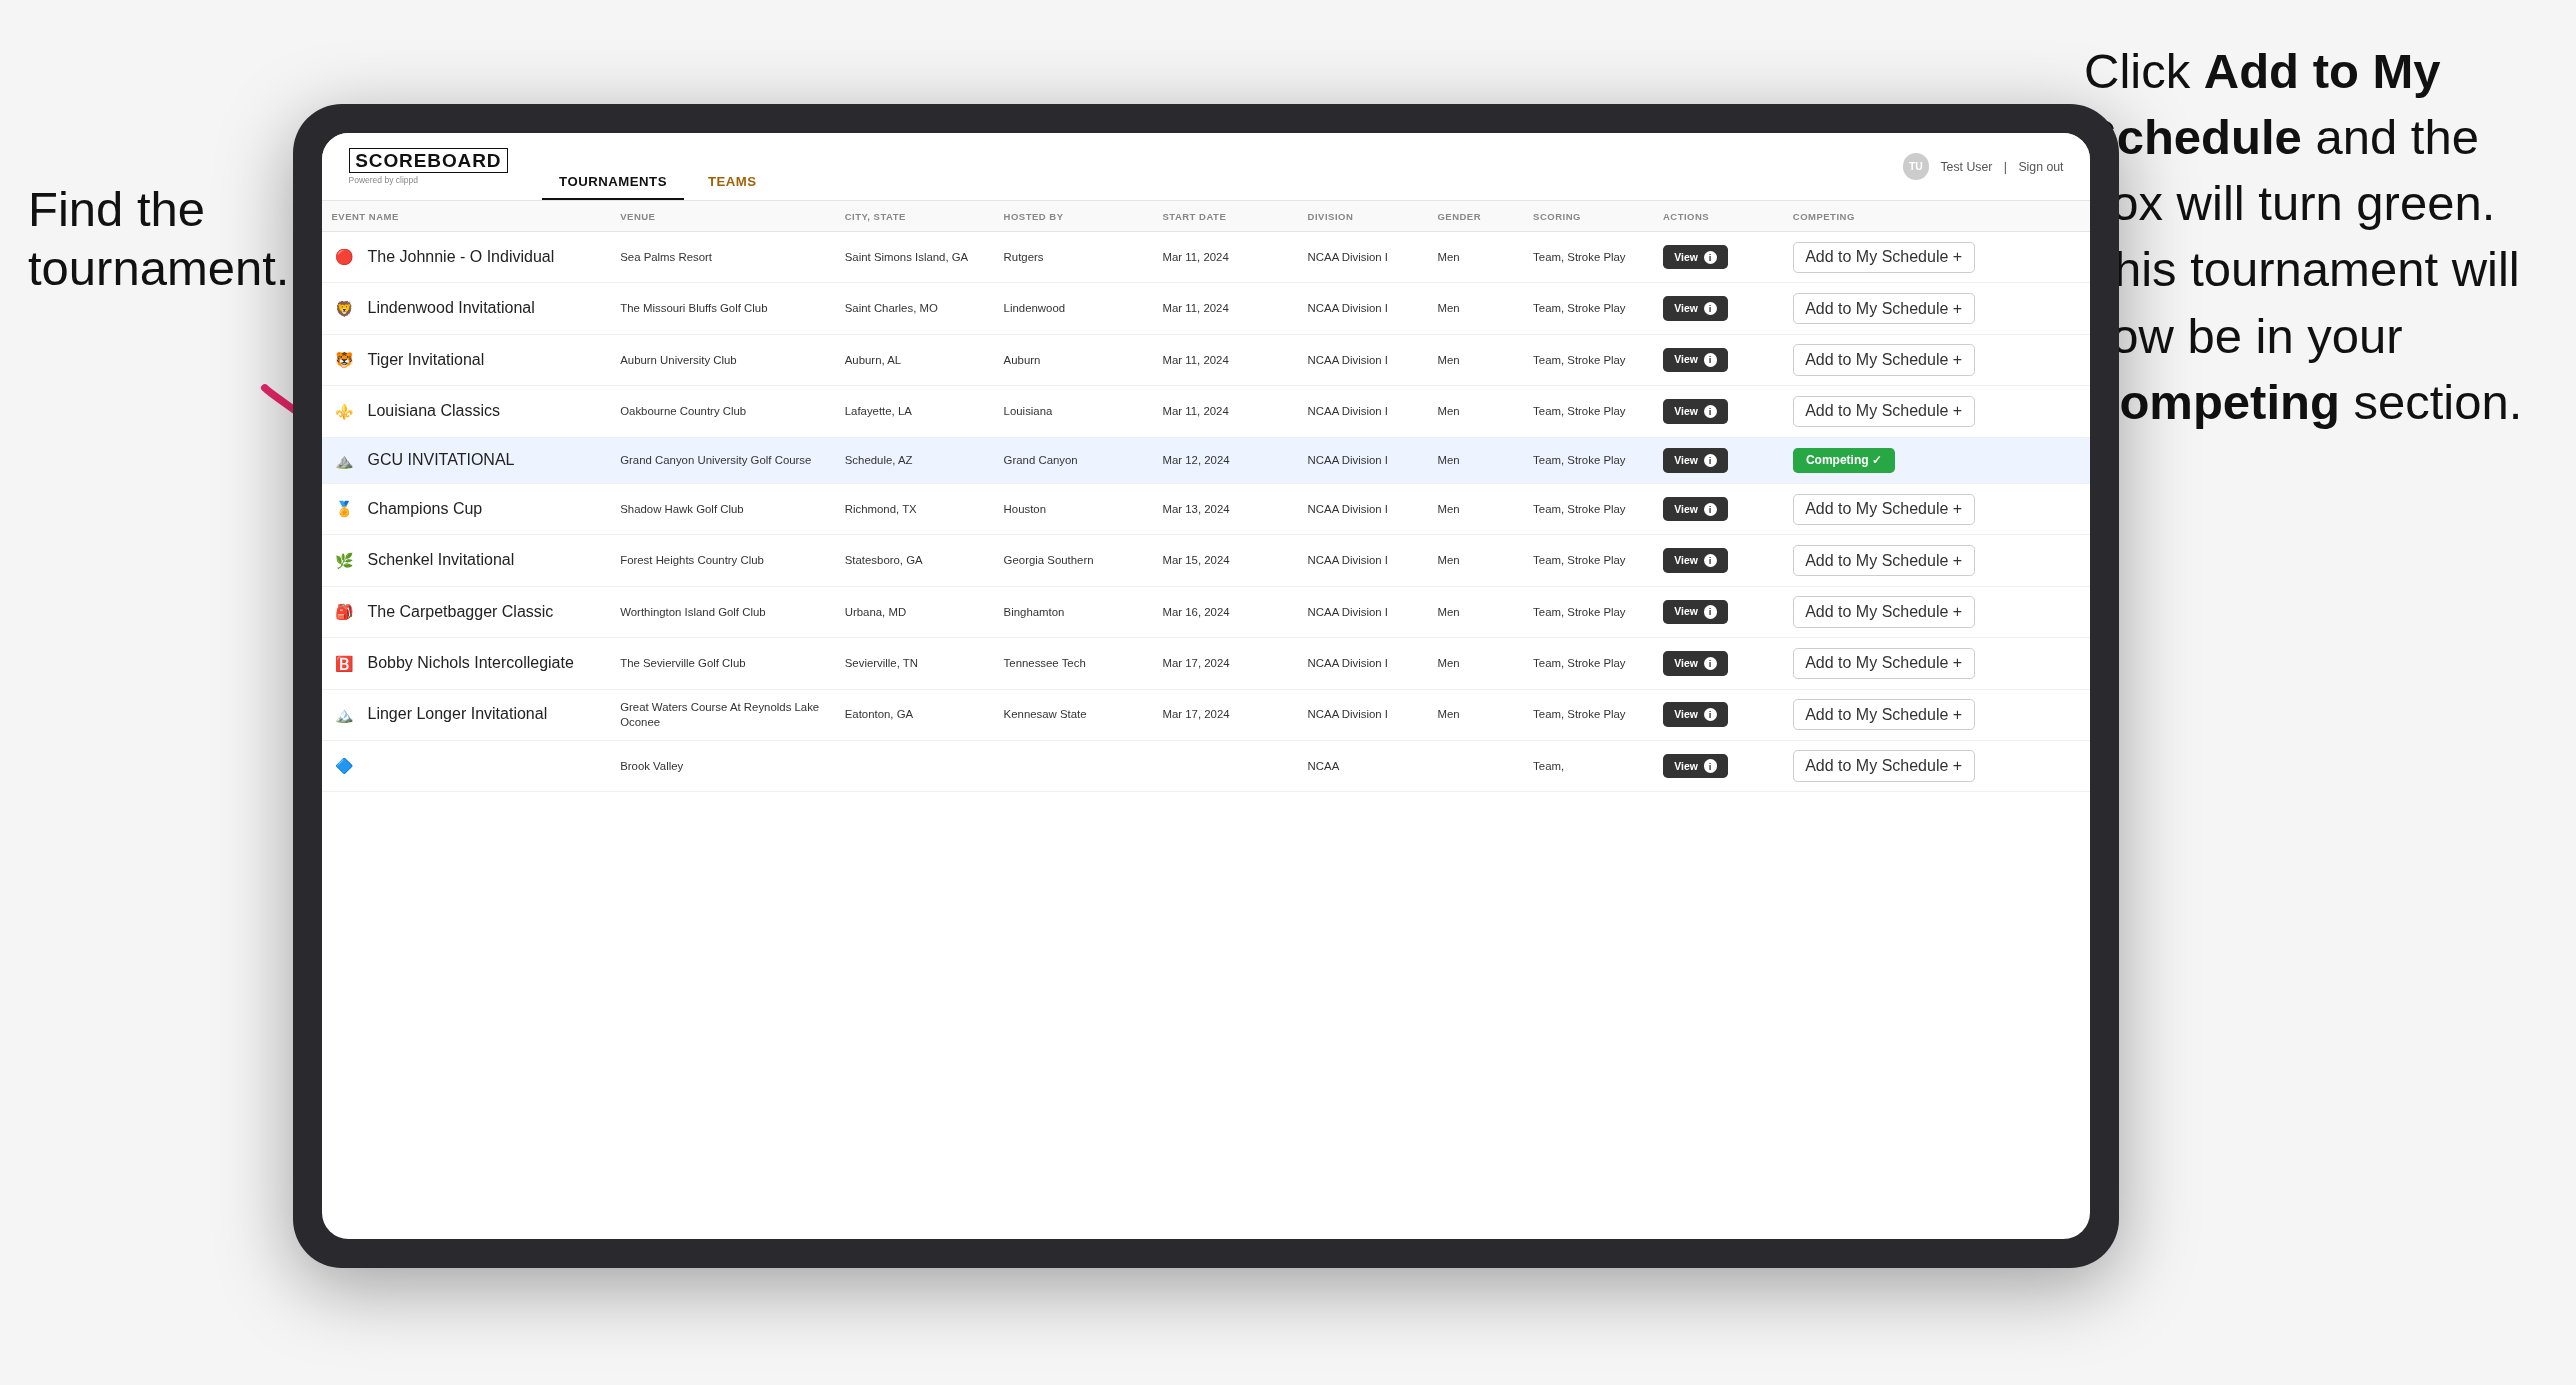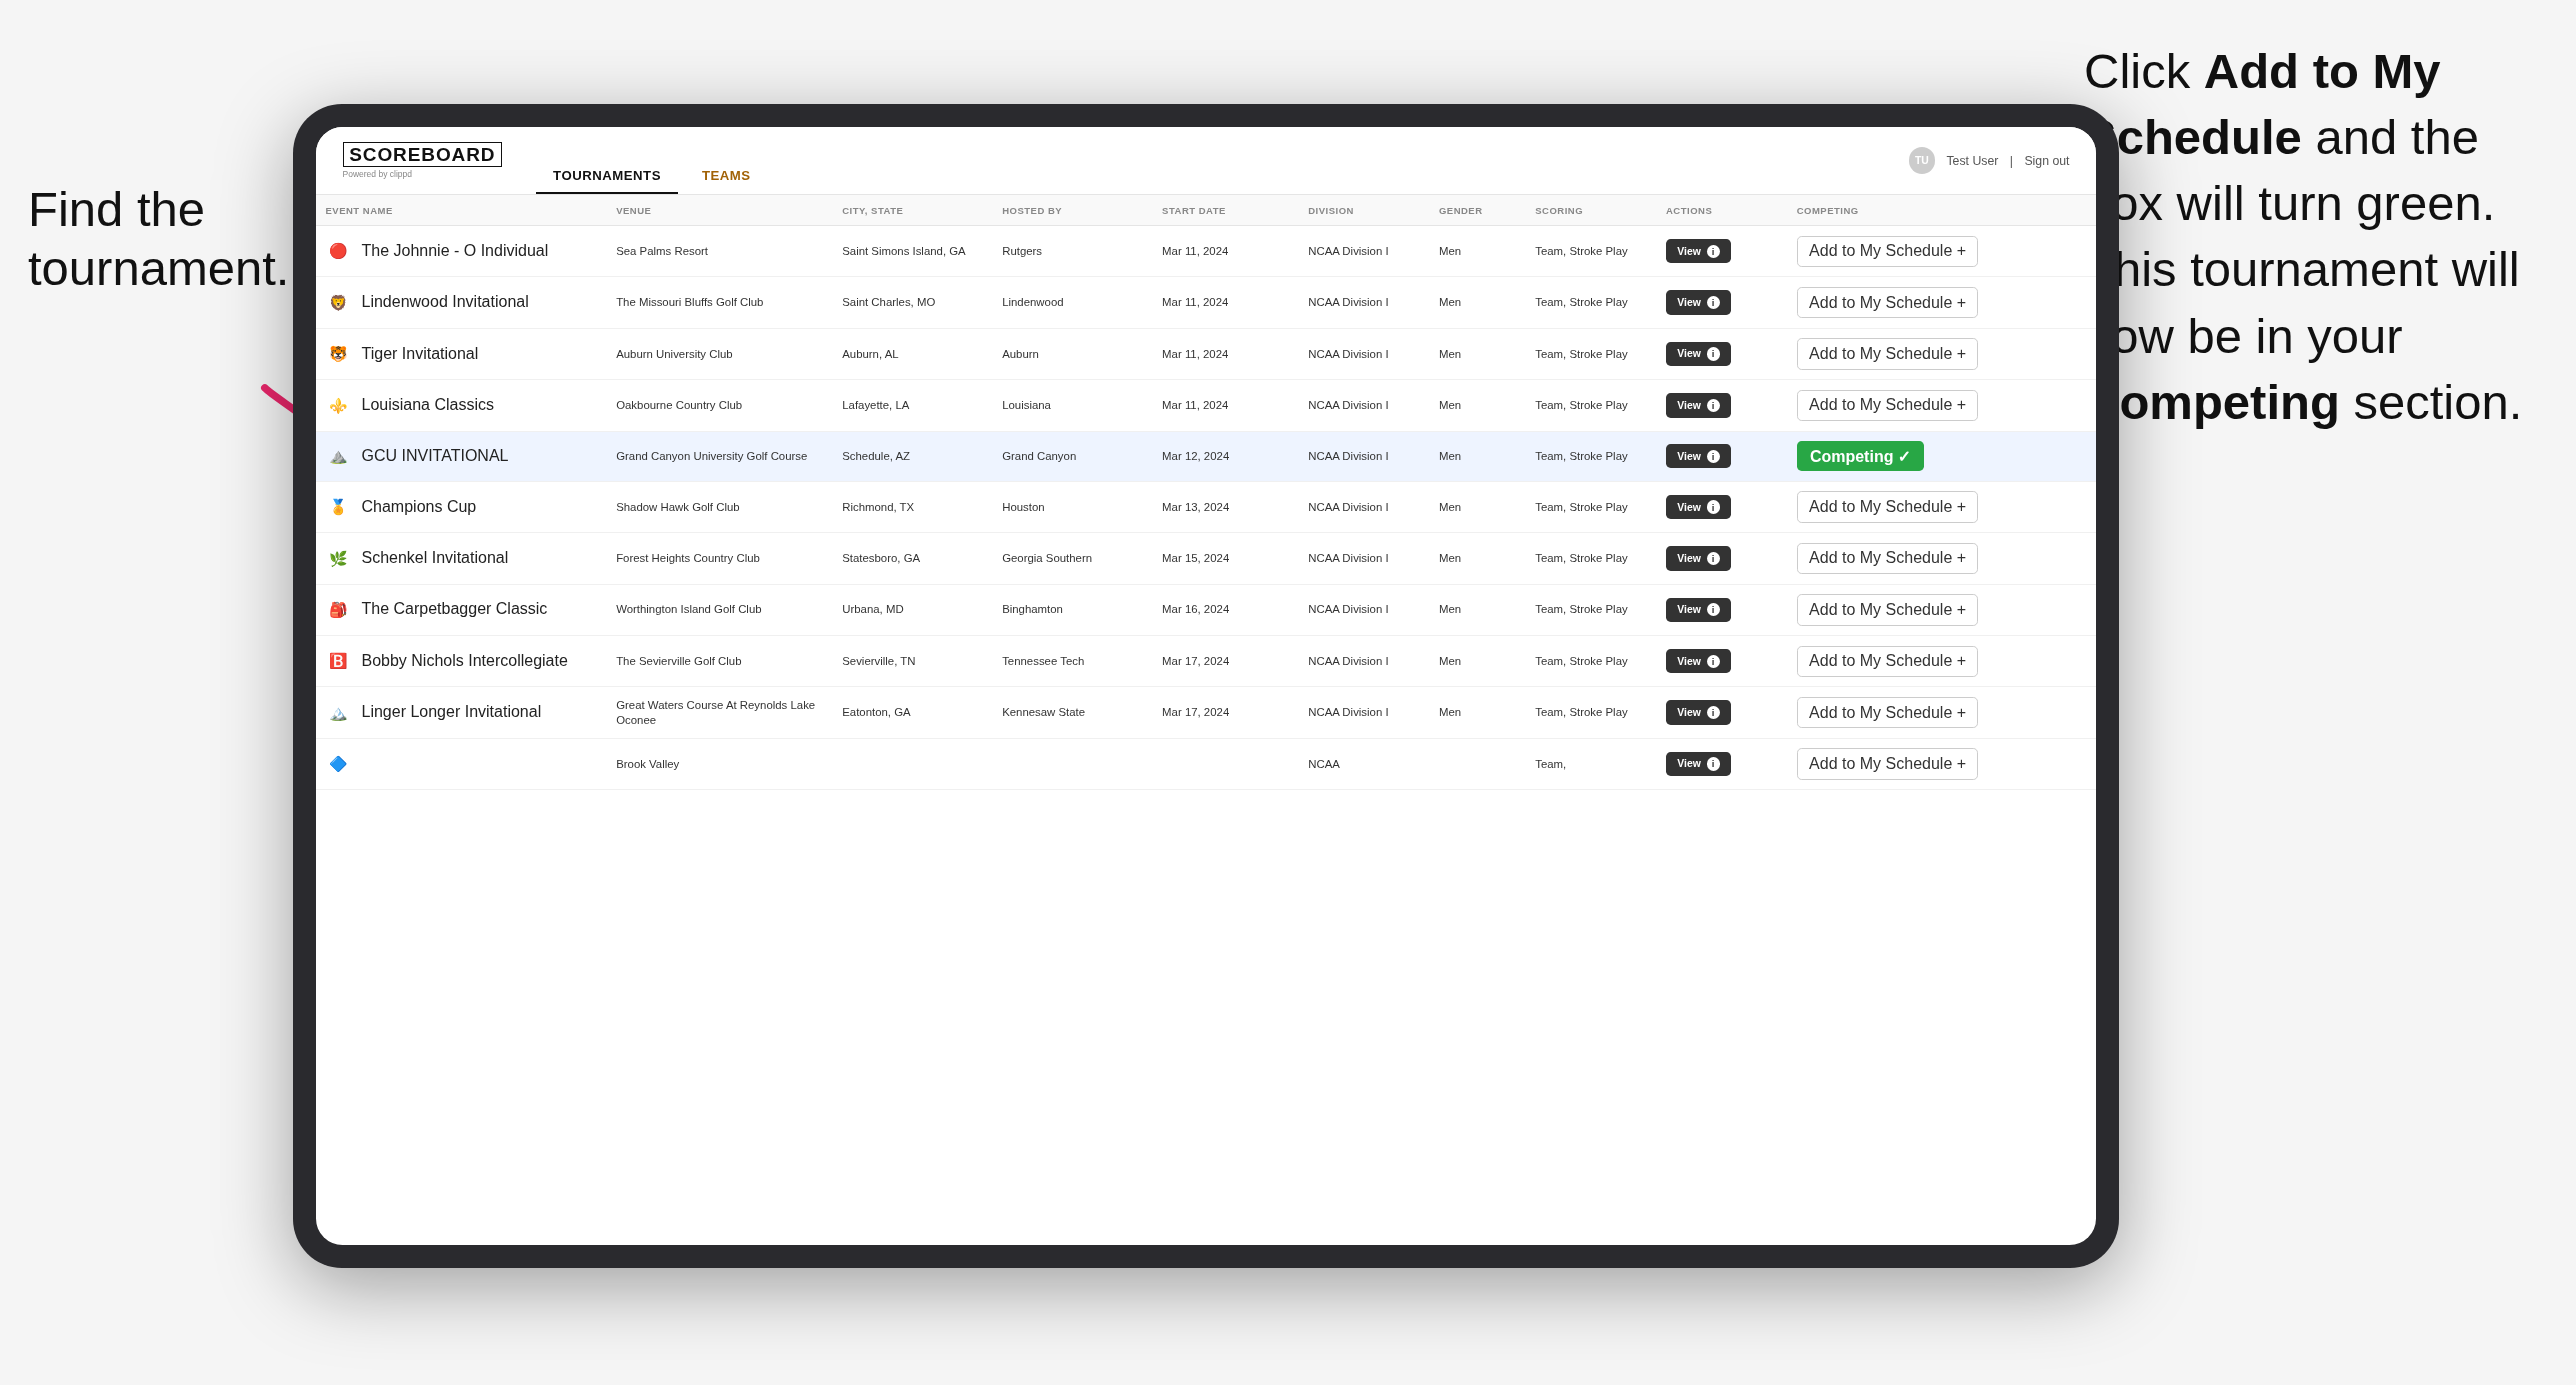--- a/index.html
+++ b/index.html
@@ -40,21 +40,21 @@
     
     .tablet-frame {
       position: absolute;
       left: 293px;
       top: 104px;
       width: 1826px;
       height: 1164px;
       background: #2a2a2e;
       border-radius: 49px;
       box-shadow: 0 19px 76px rgba(0,0,0,0.35);
-      padding: 23px;
+      padding: 29px;
     }
 
     .tablet-screen {
       width: 100%;
       height: 100%;
       background: #fff;
       border-radius: 26.5px;
       overflow: hidden;
       display: flex;
       flex-direction: column;
@@ -250,21 +250,21 @@
       align-items: center;
       gap: 3.8px;
     }
 
     .competing-btn {
       background: #28a745;
       color: #fff;
       border: none;
       border-radius: 4.7px;
       padding: 5.7px 13.2px;
-      font-size: 16px;
+      font-size: 12px;
       font-weight: 600;
       cursor: pointer;
       white-space: nowrap;
       display: flex;
       align-items: center;
       gap: 5.7px;
     }
 
     .col-event { width: 189px; }
     .col-venue { width: 147px; }

